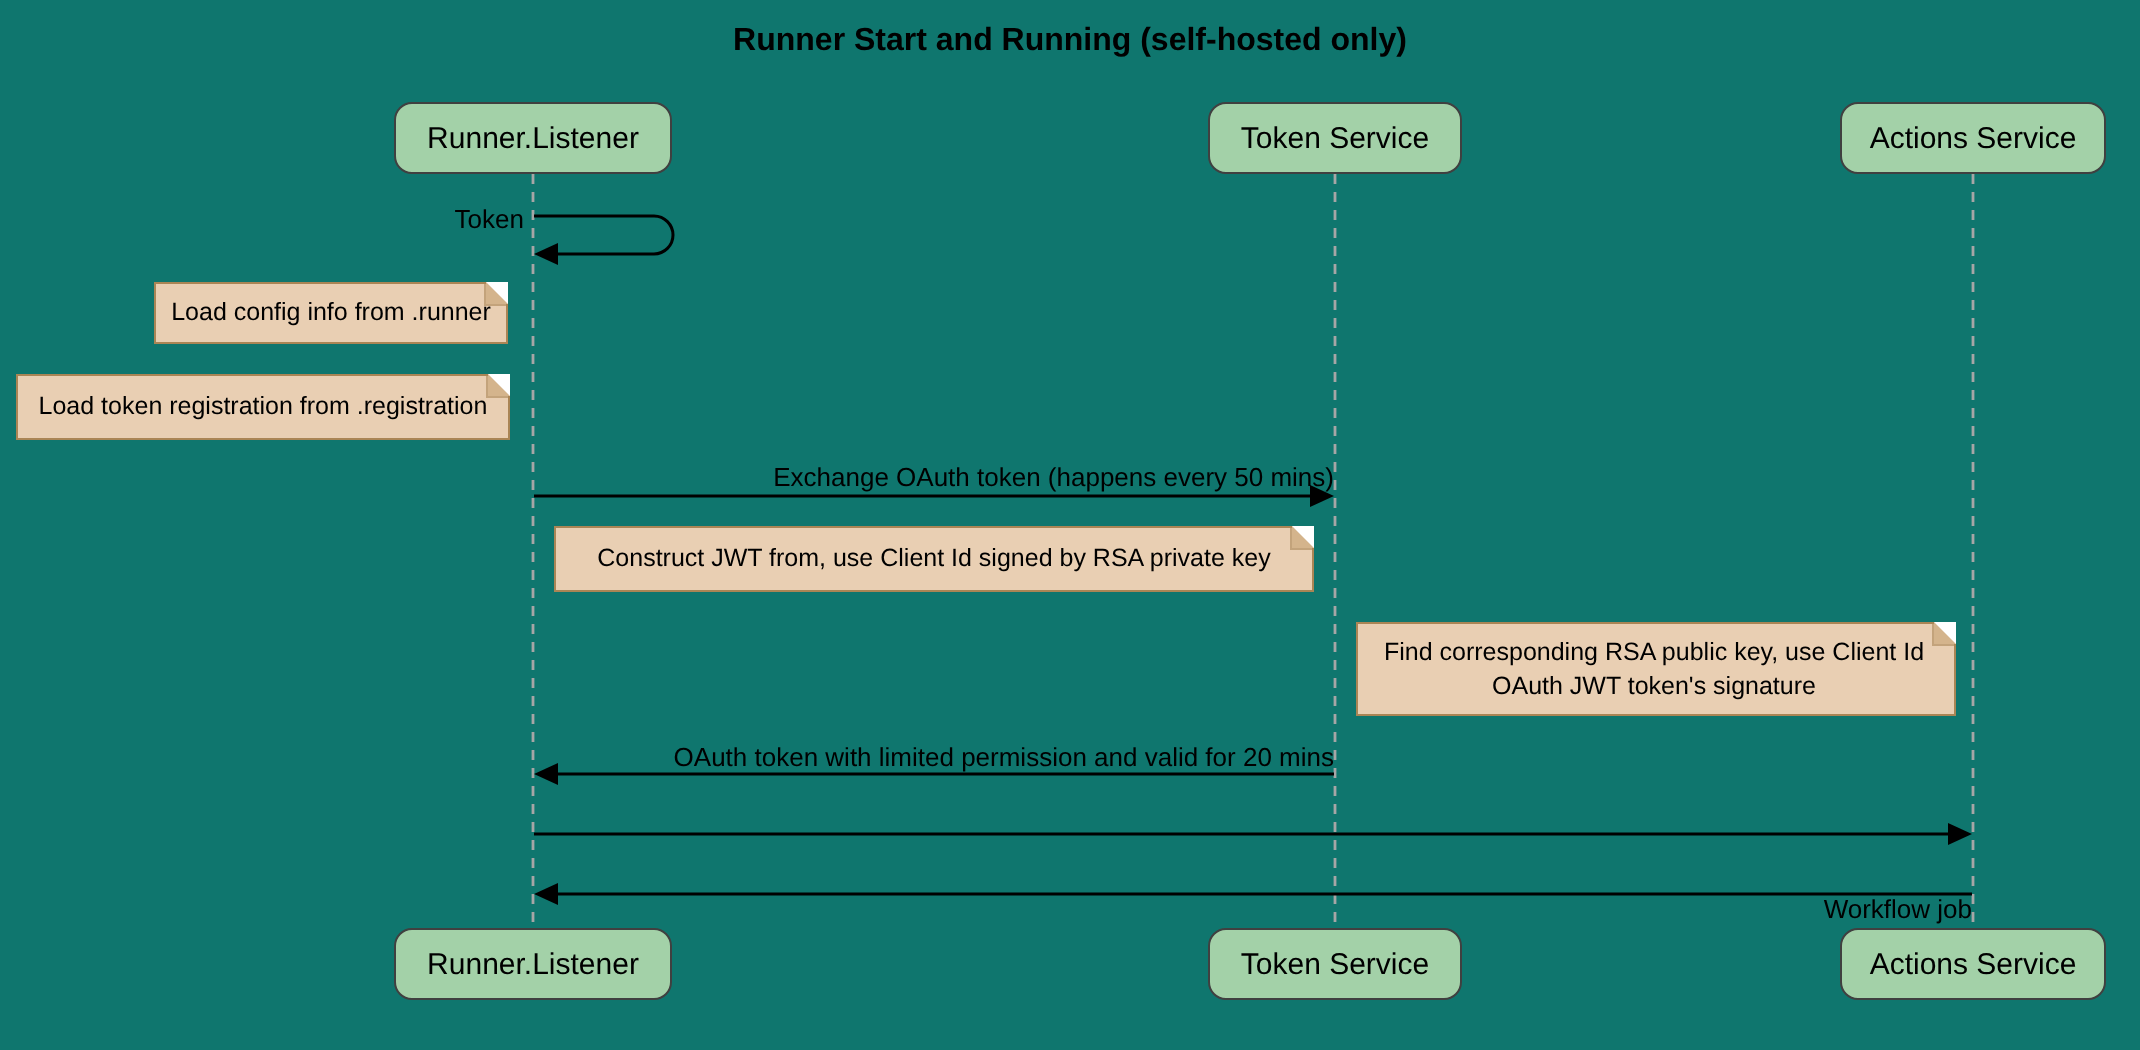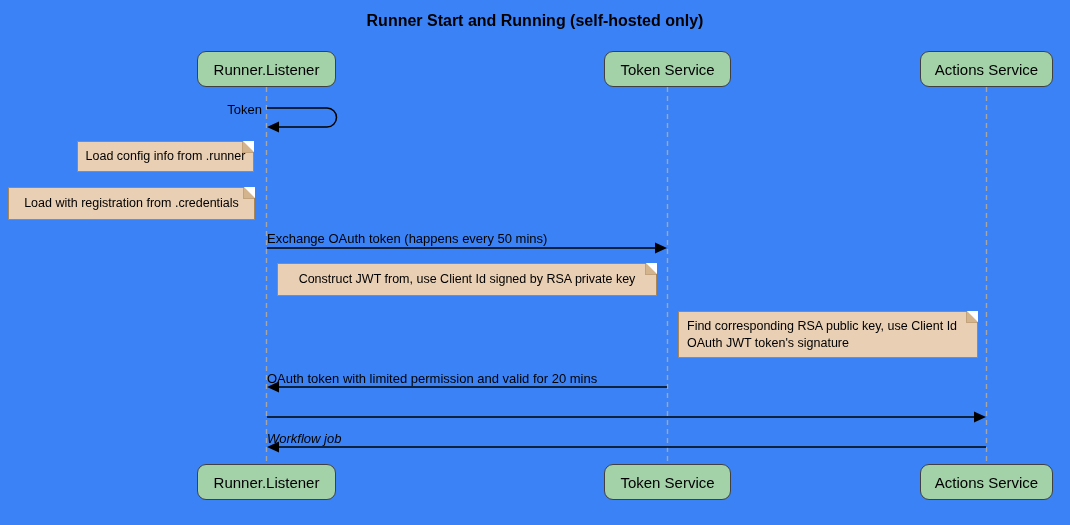--- a/index.html
+++ b/index.html
@@ -2,21 +2,21 @@
 <html><head>
 <meta charset="utf-8">
 <style>
   * { margin: 0; padding: 0; box-sizing: border-box; }
   html, body { background: #ffffff; }
   body { font-family: "Liberation Sans", sans-serif; color: #000; }
   .diagram {
     position: relative;
     width: 1070px;
     height: 525px;
-    background: #3b82f6;
+    background: #0f766e;
     overflow: hidden;
   }
   .title {
     position: absolute;
     top: 12px; left: 0;
     width: 100%;
     text-align: center;
     font-size: 16px;
     font-weight: bold;
     color: #000;
@@ -43,38 +43,38 @@
     background: #e9cfb3;
     border: 1px solid #aa8555;
     font-size: 12.5px;
     color: #000;
     display: flex;
     flex-direction: column;
     justify-content: center;
     padding: 2px 10px;
   }
   .note.center { align-items: center; text-align: center; }
-  .note.left-align { align-items: flex-start; text-align: left; padding-left: 8px; }
+  .note.left-align { align-items: center; text-align: left; padding-left: 8px; }
   .note .line { white-space: nowrap; line-height: 17px; }
   .note::before {
     content: "";
     position: absolute;
     top: -1px; right: -1px;
     width: 0; height: 0;
     border-style: solid;
     border-width: 0 11px 11px 0;
     border-color: #ffffff #ffffff #d4b48c #d4b48c;
     box-shadow: -1px 1px 0 rgba(170,133,85,0.6);
   }
   .msg-label {
     position: absolute;
     font-size: 13px;
     line-height: 14px;
     color: #000;
-    text-align: left;
+    text-align: right;
     white-space: nowrap;
   }
   .msg-label.right { text-align: right; }
 </style>
 </head>
 <body>
 
 <div class="diagram">
 
   <div class="title">Runner Start and Running (self-hosted only)</div>
@@ -117,27 +117,27 @@
   <div class="participant" style="left:604px; top:464px; width:127px;">
     <span>Token Service</span>
   </div>
   <div class="participant" style="left:920px; top:464px; width:133px;">
     <span>Actions Service</span>
   </div>
 
   <div class="msg-label right" style="left:162px; top:103px; width:100px;">Token</div>
   <div class="msg-label" style="left:267px; top:232px; width:400px;">Exchange OAuth token (happens every 50 mins)</div>
   <div class="msg-label" style="left:267px; top:372px; width:400px;">OAuth token with limited permission and valid for 20 mins</div>
-  <div class="msg-label" style="left:267px; top:432px; width:719px;font-style:italic;">Workflow job</div>
+  <div class="msg-label" style="left:267px; top:448px; width:719px;">Workflow job</div>
 
   <div class="note center" style="left:77px; top:141px; width:177px; height:31px;">
     <span class="line">Load config info from .runner</span>
   </div>
   <div class="note center" style="left:8px; top:187px; width:247px; height:33px;">
-    <span class="line">Load with registration from .credentials</span>
+    <span class="line">Load token registration from .registration</span>
   </div>
   <div class="note center" style="left:277px; top:263px; width:380px; height:33px;">
     <span class="line">Construct JWT from, use Client Id signed by RSA private key</span>
   </div>
   <div class="note left-align" style="left:678px; top:311px; width:300px; height:47px;">
     <span class="line">Find corresponding RSA public key, use Client Id</span>
     <span class="line">OAuth JWT token's signature</span>
   </div>
 
 </div>

